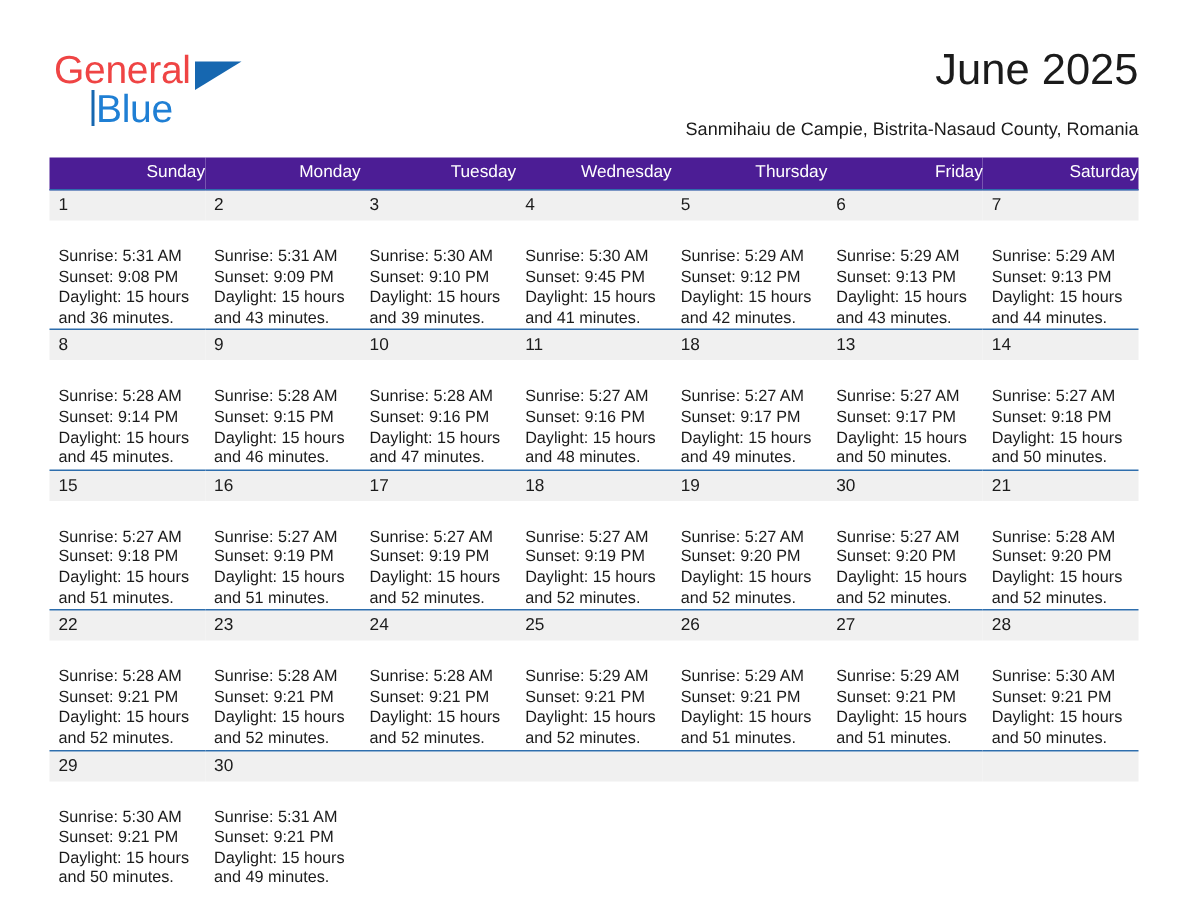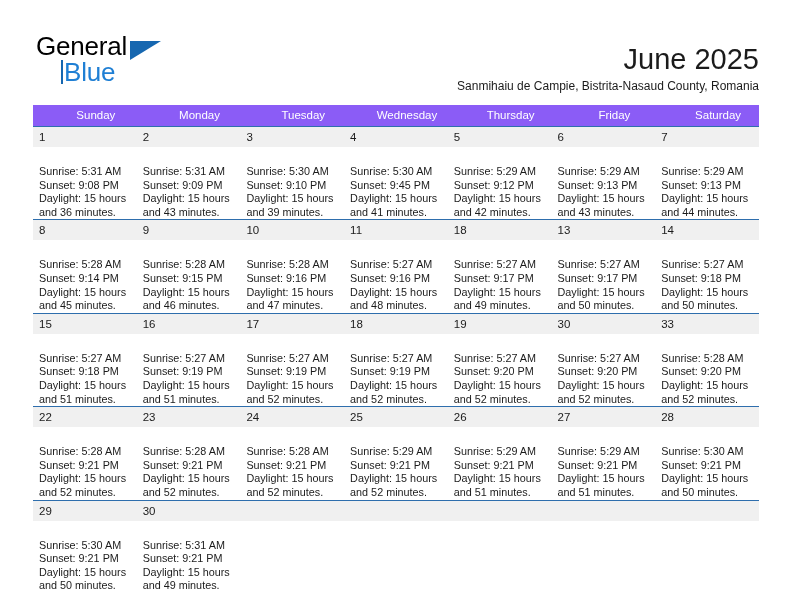--- a/index.html
+++ b/index.html
@@ -35,21 +35,21 @@
     top: 4px;
     width: 210px;
     height: 60px;
   }
   .logo-general {
     position: absolute;
     left: 3px;
     top: 0px;
     font-size: 26px;
     line-height: 28px;
-    color: #000000;
+    color: #ef4444;
     letter-spacing: -0.2px;
     font-family: "Liberation Sans", sans-serif;
   }
   .logo-tri {
     position: absolute;
     left: 97px;
     top: 9px;
     width: 0;
     height: 0;
     border-left: 31px solid #1667b0;
@@ -69,21 +69,21 @@
     left: 28px;
     top: 28px;
     width: 2px;
     height: 24px;
     background: #1667b0;
   }
 
   .title {
     position: absolute;
     right: 0;
-    top: 14px;
+    top: 2px;
     font-size: 29px;
     line-height: 34px;
     color: #1b1b1b;
     text-align: left;
     white-space: nowrap;
   }
   .subtitle {
     position: absolute;
     right: 0;
     top: 50px;
@@ -99,26 +99,26 @@
     left: 33px;
     top: 105px;
     width: 726px;
   }
   .cal-table {
     width: 726px;
     border-collapse: collapse;
     table-layout: fixed;
   }
   .cal-table th {
-    background: #8b5cf6;
+    background: #4c1d95;
     color: #ffffff;
     font-weight: normal;
     font-size: 11.5px;
     line-height: 14px;
-    text-align: center;
+    text-align: right;
     padding: 3px 0 4px 22px;
     height: 13px;
     border: none;
   }
   .week-row > td {
     vertical-align: top;
     padding: 0;
     border: none;
     border-top: 1.4px solid #2e6ead;
     height: 89px;
@@ -362,21 +362,21 @@
             <td>
               <div class="daynum">30</div>
               <div class="cellbody">
                 <div>Sunrise: 5:27 AM</div>
                 <div>Sunset: 9:20 PM</div>
                 <div>Daylight: 15 hours</div>
                 <div>and 52 minutes.</div>
               </div>
             </td>
             <td>
-              <div class="daynum">33</div>
+              <div class="daynum">21</div>
               <div class="cellbody">
                 <div>Sunrise: 5:28 AM</div>
                 <div>Sunset: 9:20 PM</div>
                 <div>Daylight: 15 hours</div>
                 <div>and 52 minutes.</div>
               </div>
             </td>
           </tr>
           <tr class="week-row">
             <td>

